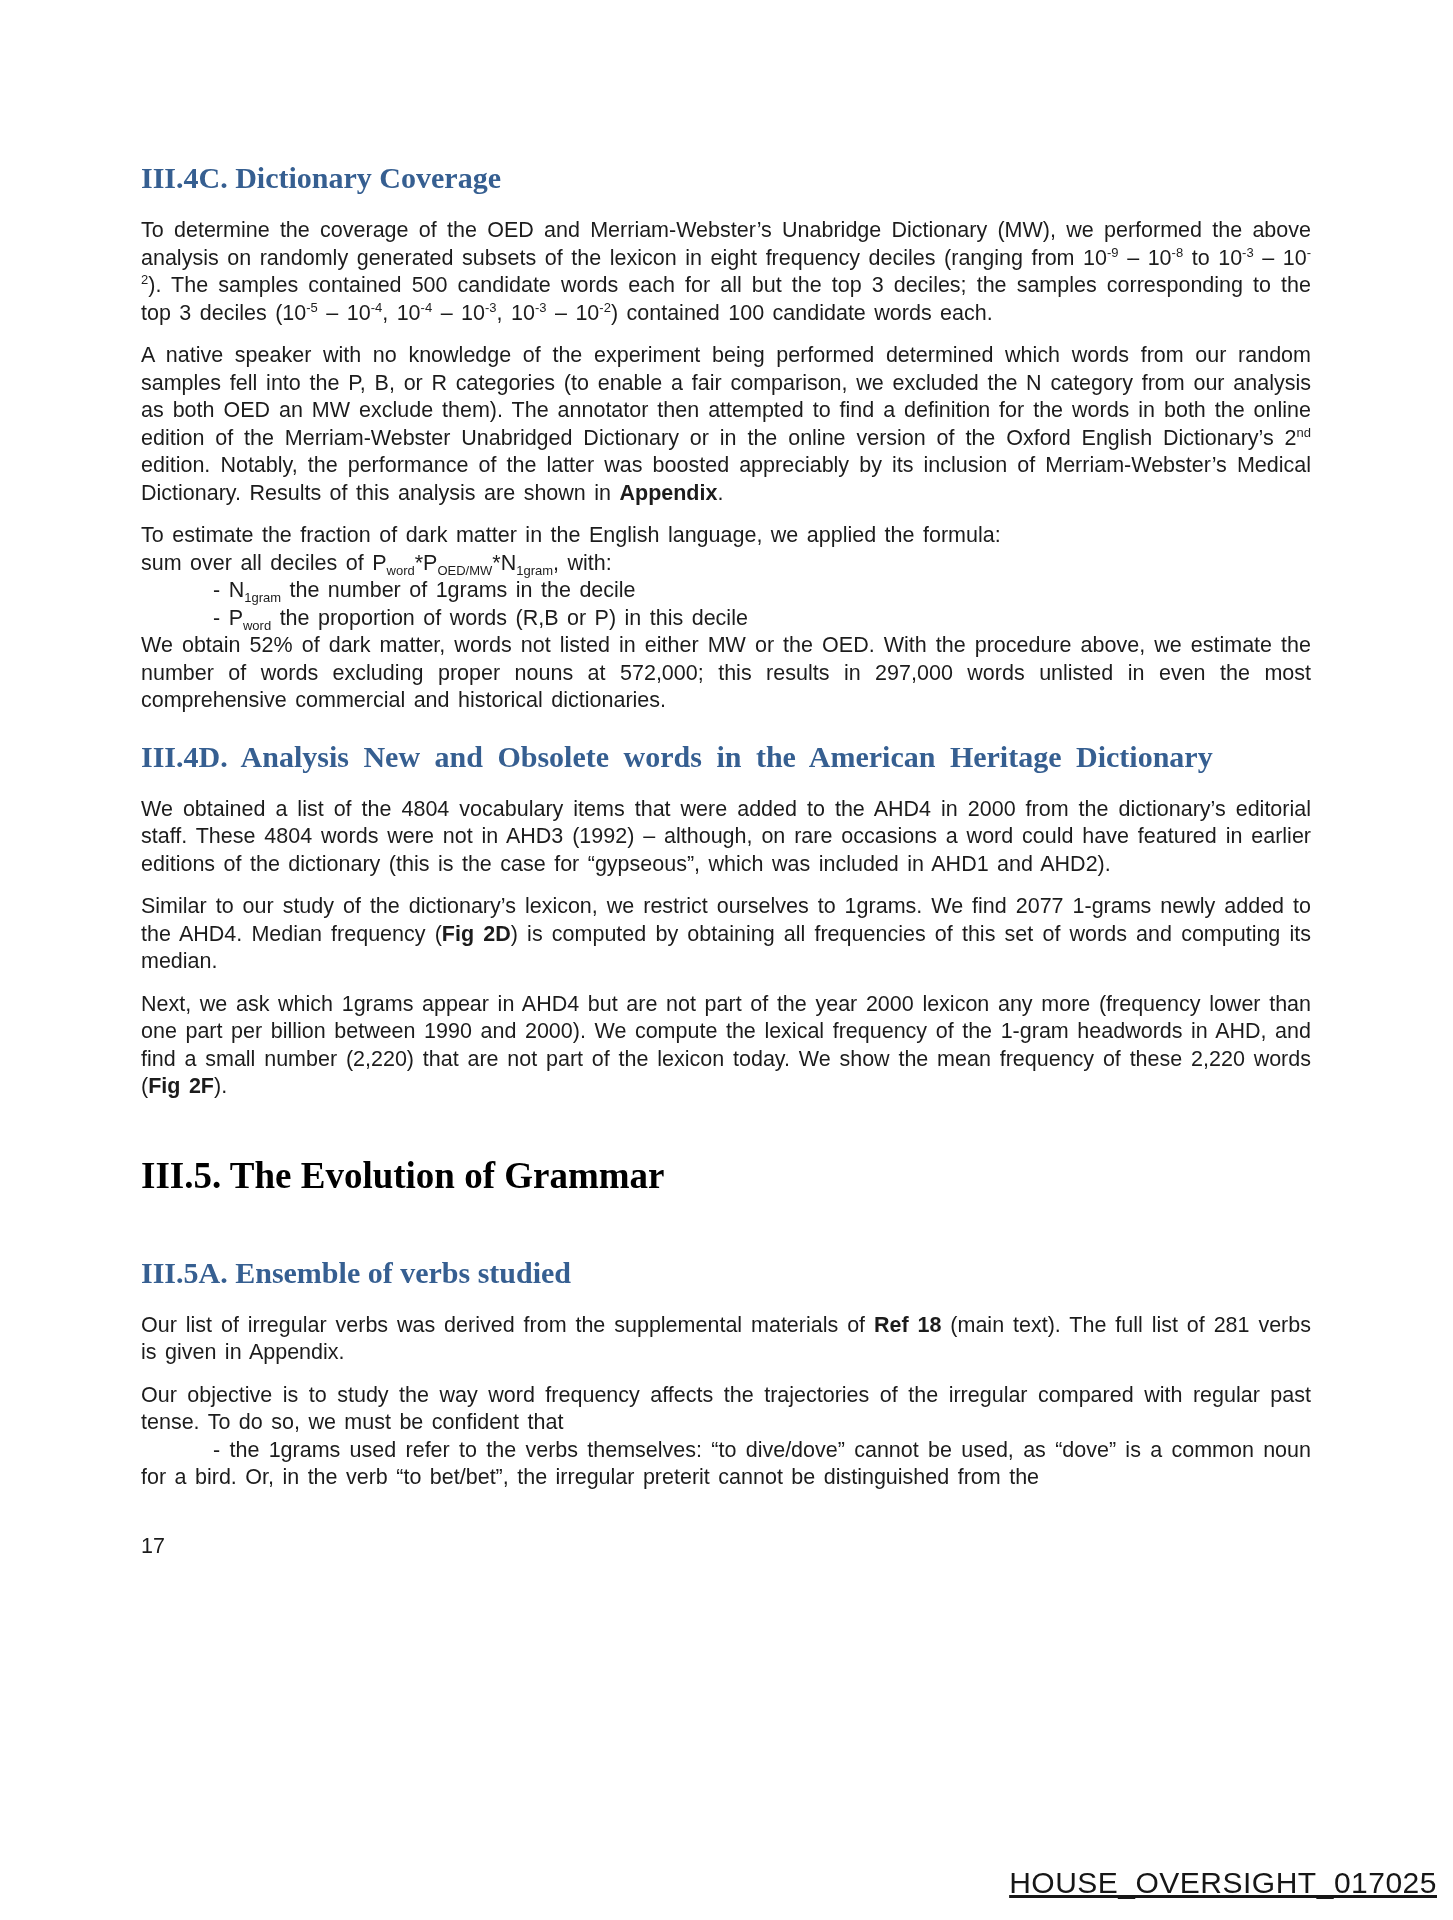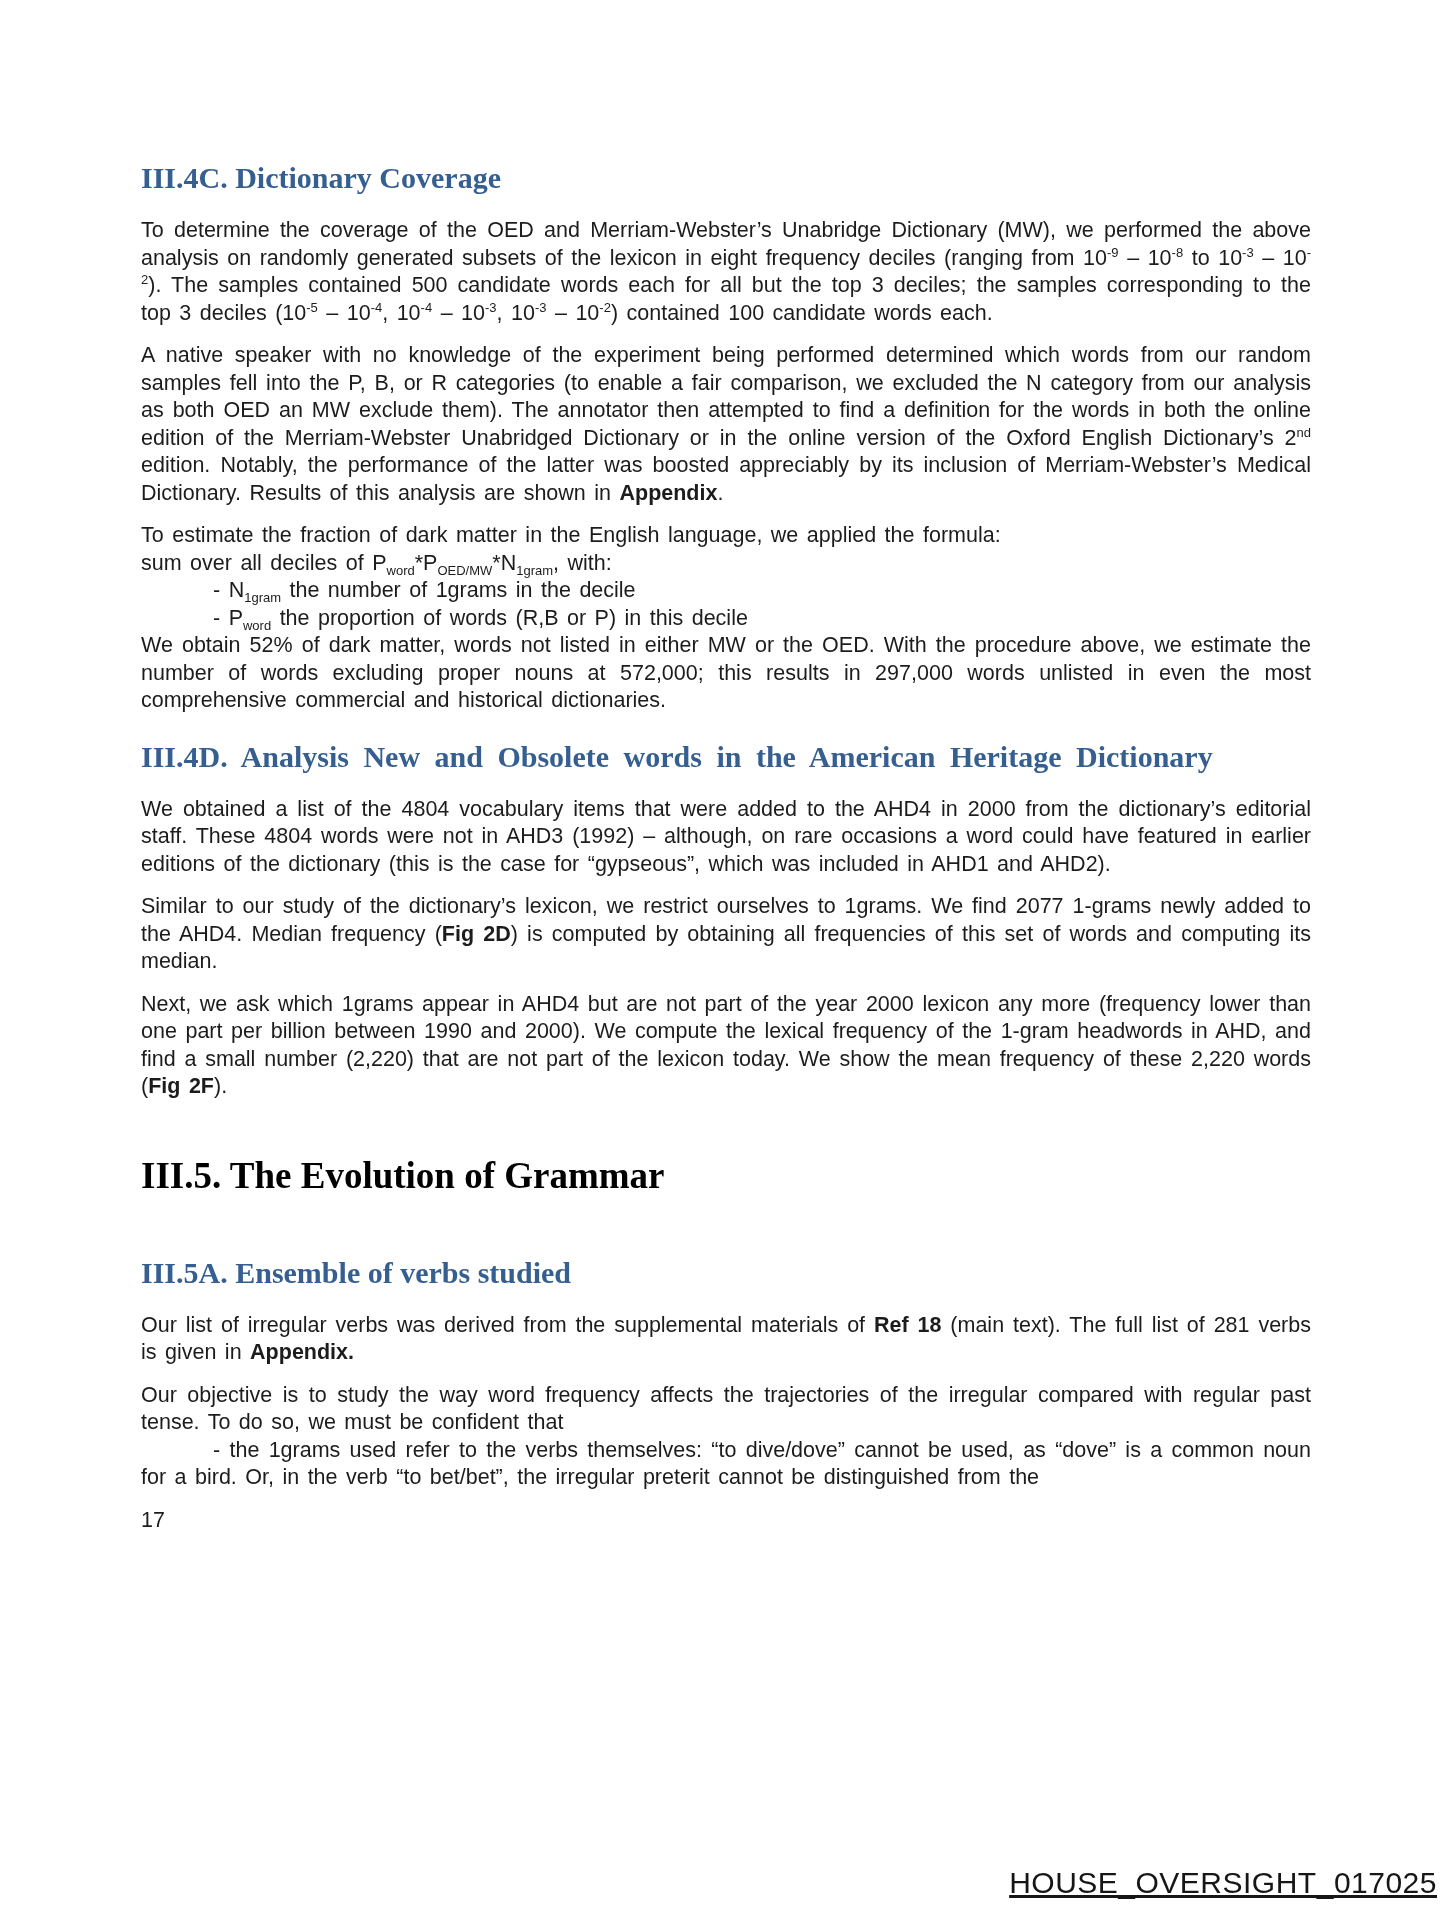--- a/index.html
+++ b/index.html
@@ -29,21 +29,21 @@
     color:#365f91; font-size:30px; font-weight:700;
     line-height:1.3; margin:0 0 20px 0;
   }
   .h-4d { margin-top:22px; text-align:justify; word-spacing:7px; }
   .h-black {
     font-family:"Liberation Serif", serif;
     color:#000000; font-size:37px; font-weight:700;
     line-height:1.25; margin:52px 0 0 0;
   }
   .h-5a { margin-top:54px; }
-  .page-number { font-size:21.5px; margin-top:16px; color:#1c1c1c; }
+  .page-number { font-size:21.5px; margin-top:42px; color:#1c1c1c; }
   .footer-stamp {
     position:absolute; right:16px; top:1866px;
     font-size:30px; color:#161616; letter-spacing:0.5px;
     font-family:"Liberation Sans", sans-serif;
     text-decoration:underline;
   }
 </style>
 </head>
 <body>
 
@@ -67,21 +67,21 @@
     <p class="body-p"><span>We obtained a list of the 4804 vocabulary items that were added to the AHD4 in 2000 from the dictionary’s editorial staff. These 4804 words were not in AHD3 (1992) – although, on rare occasions a word could have featured in earlier editions of the dictionary (this is the case for “gypseous”, which was included in AHD1 and AHD2).</span></p>
 
     <p class="body-p"><span>Similar to our study of the dictionary’s lexicon, we restrict ourselves to 1grams. We find 2077 1-grams newly added to the AHD4. Median frequency (</span><span style="font-weight: bold;">Fig 2D</span><span>) is computed by obtaining all frequencies of this set of words and computing its median.</span></p>
 
     <p class="body-p"><span>Next, we ask which 1grams appear in AHD4 but are not part of the year 2000 lexicon any more (frequency lower than one part per billion between 1990 and 2000). We compute the lexical frequency of the 1-gram headwords in AHD, and find a small number (2,220) that are not part of the lexicon today. We show the mean frequency of these 2,220 words (</span><span style="font-weight: bold;">Fig 2F</span><span>).</span></p>
 
     <h1 class="h-black">III.5. The Evolution of Grammar</h1>
 
     <h2 class="h-blue h-5a">III.5A. Ensemble of verbs studied</h2>
 
-    <p class="body-p"><span>Our list of irregular verbs was derived from the supplemental materials of </span><span style="font-weight: bold;">Ref 18</span><span> (main text). The full list of 281 verbs is given in </span><span style="font-weight: bold; margin-top: 16px;">Appendix.</span></p>
+    <p class="body-p"><span>Our list of irregular verbs was derived from the supplemental materials of </span><span style="font-weight: bold;">Ref 18</span><span> (main text). The full list of 281 verbs is given in </span><span style="font-weight: normal; margin-top: 16px;">Appendix.</span></p>
 
     <p class="body-p tight"><span>Our objective is to study the way word frequency affects the trajectories of the irregular compared with regular past tense. To do so, we must be confident that</span></p>
     <p class="body-p hang"><span>- the 1grams used refer to the verbs themselves: “to dive/dove” cannot be used, as “dove” is a common noun for a bird. Or, in the verb “to bet/bet”, the irregular preterit cannot be distinguished from the</span></p>
 
     <div class="page-number">17</div>
   </main>
 
   <div class="footer-stamp">HOUSE_OVERSIGHT_017025</div>
 </div>
 

